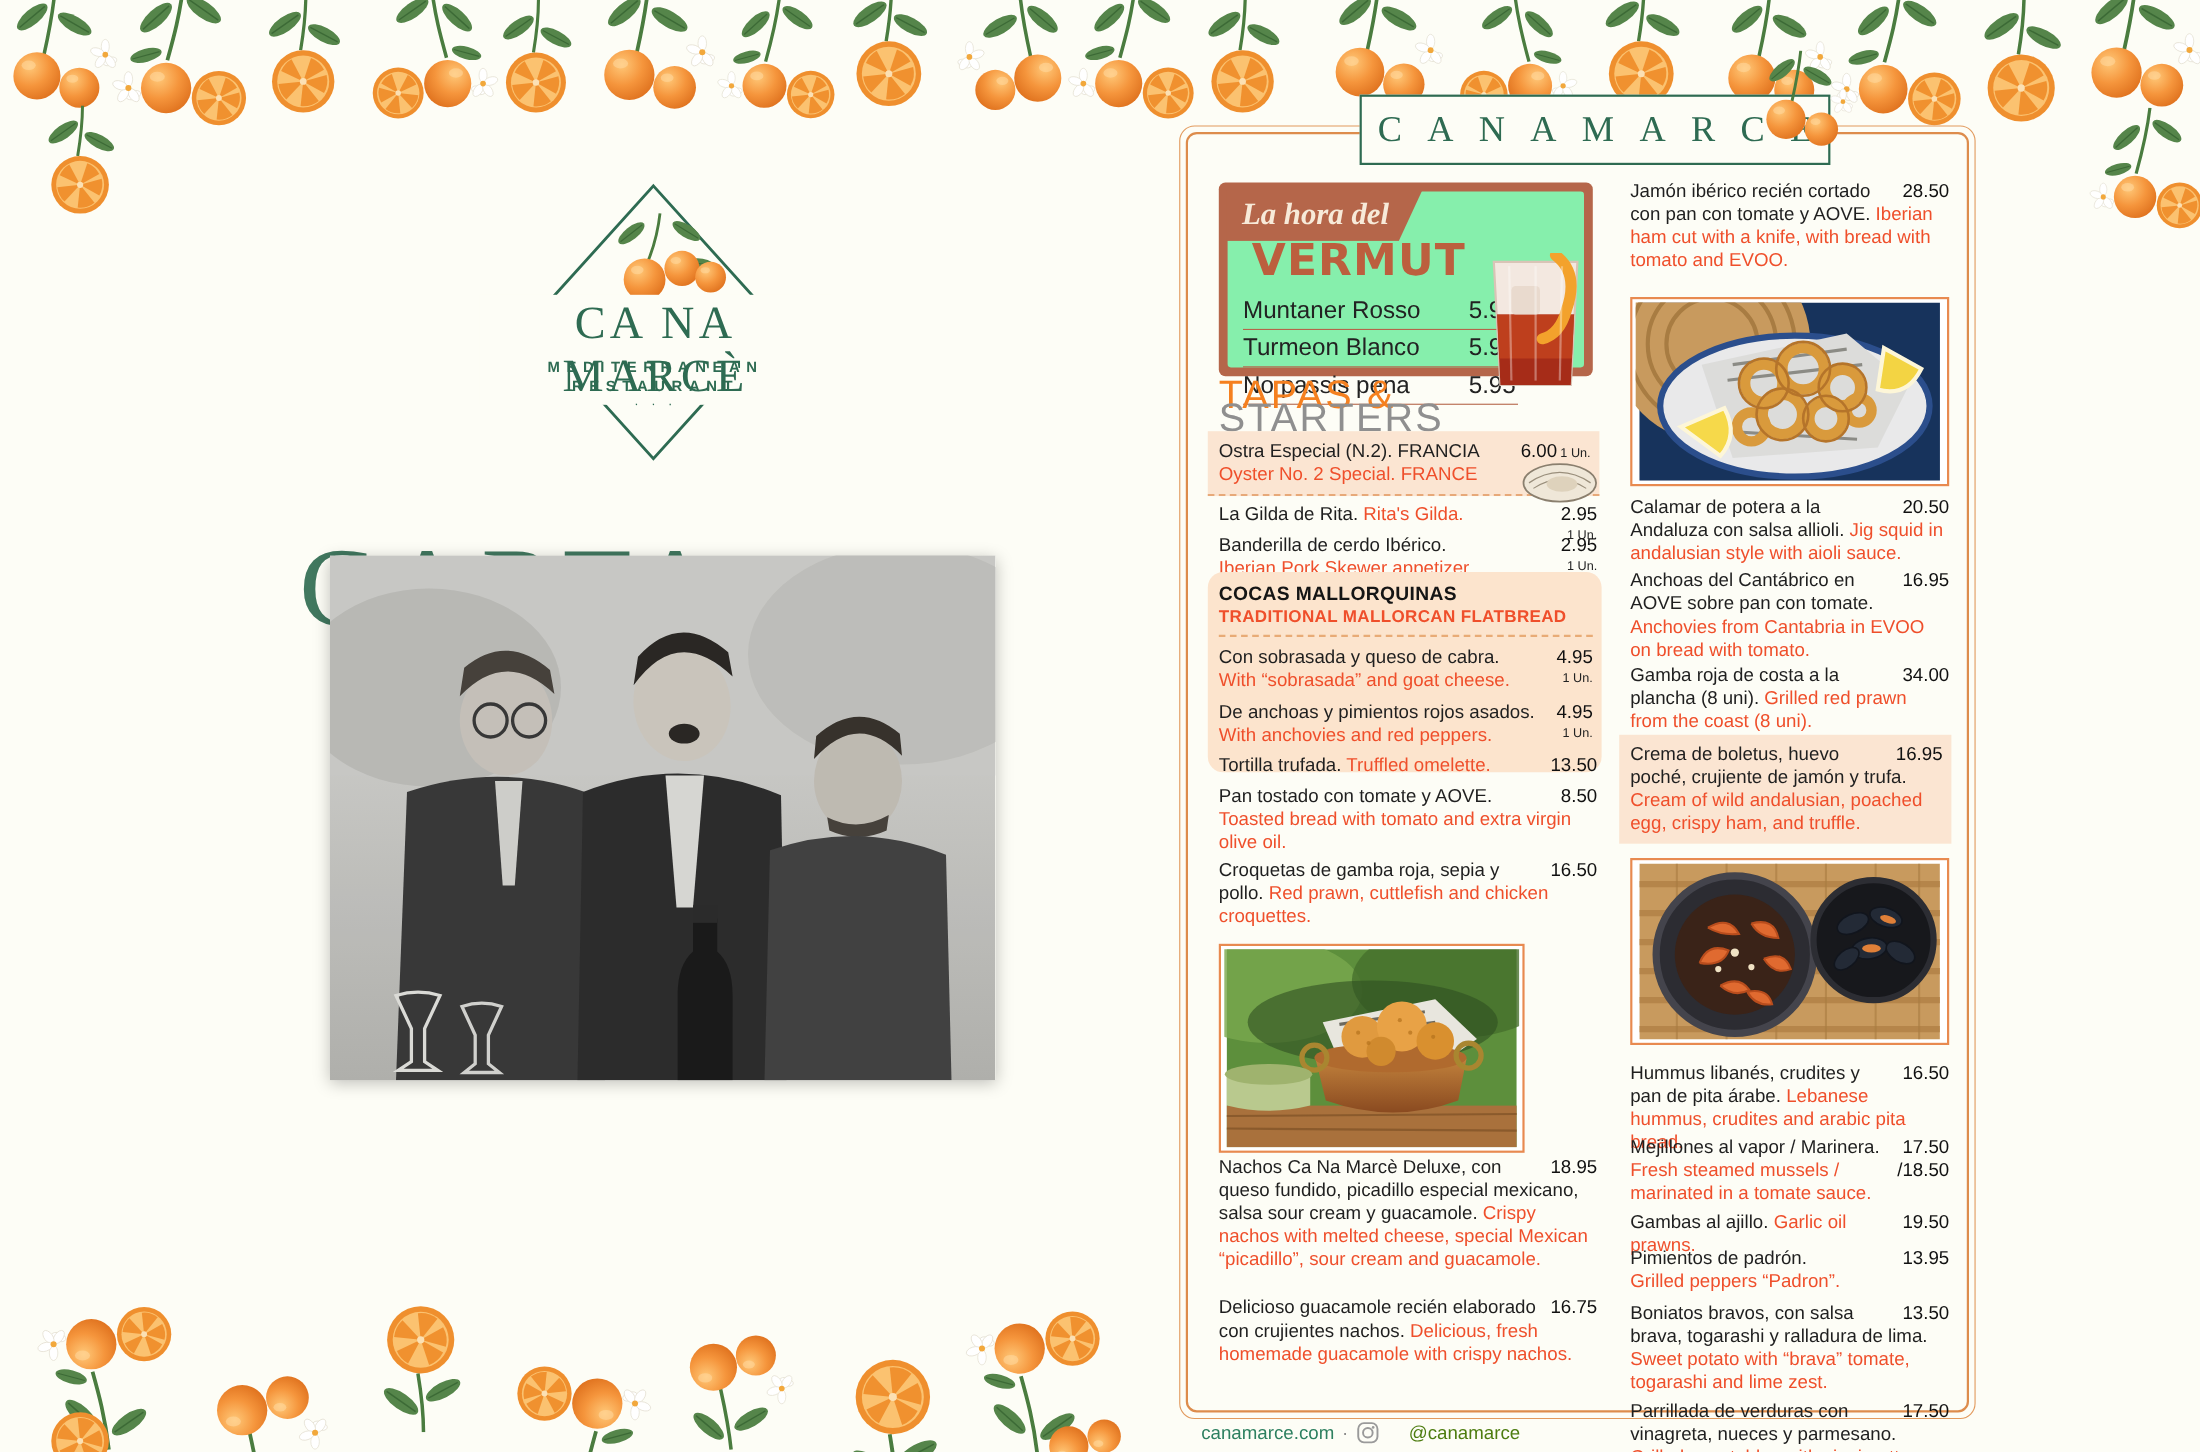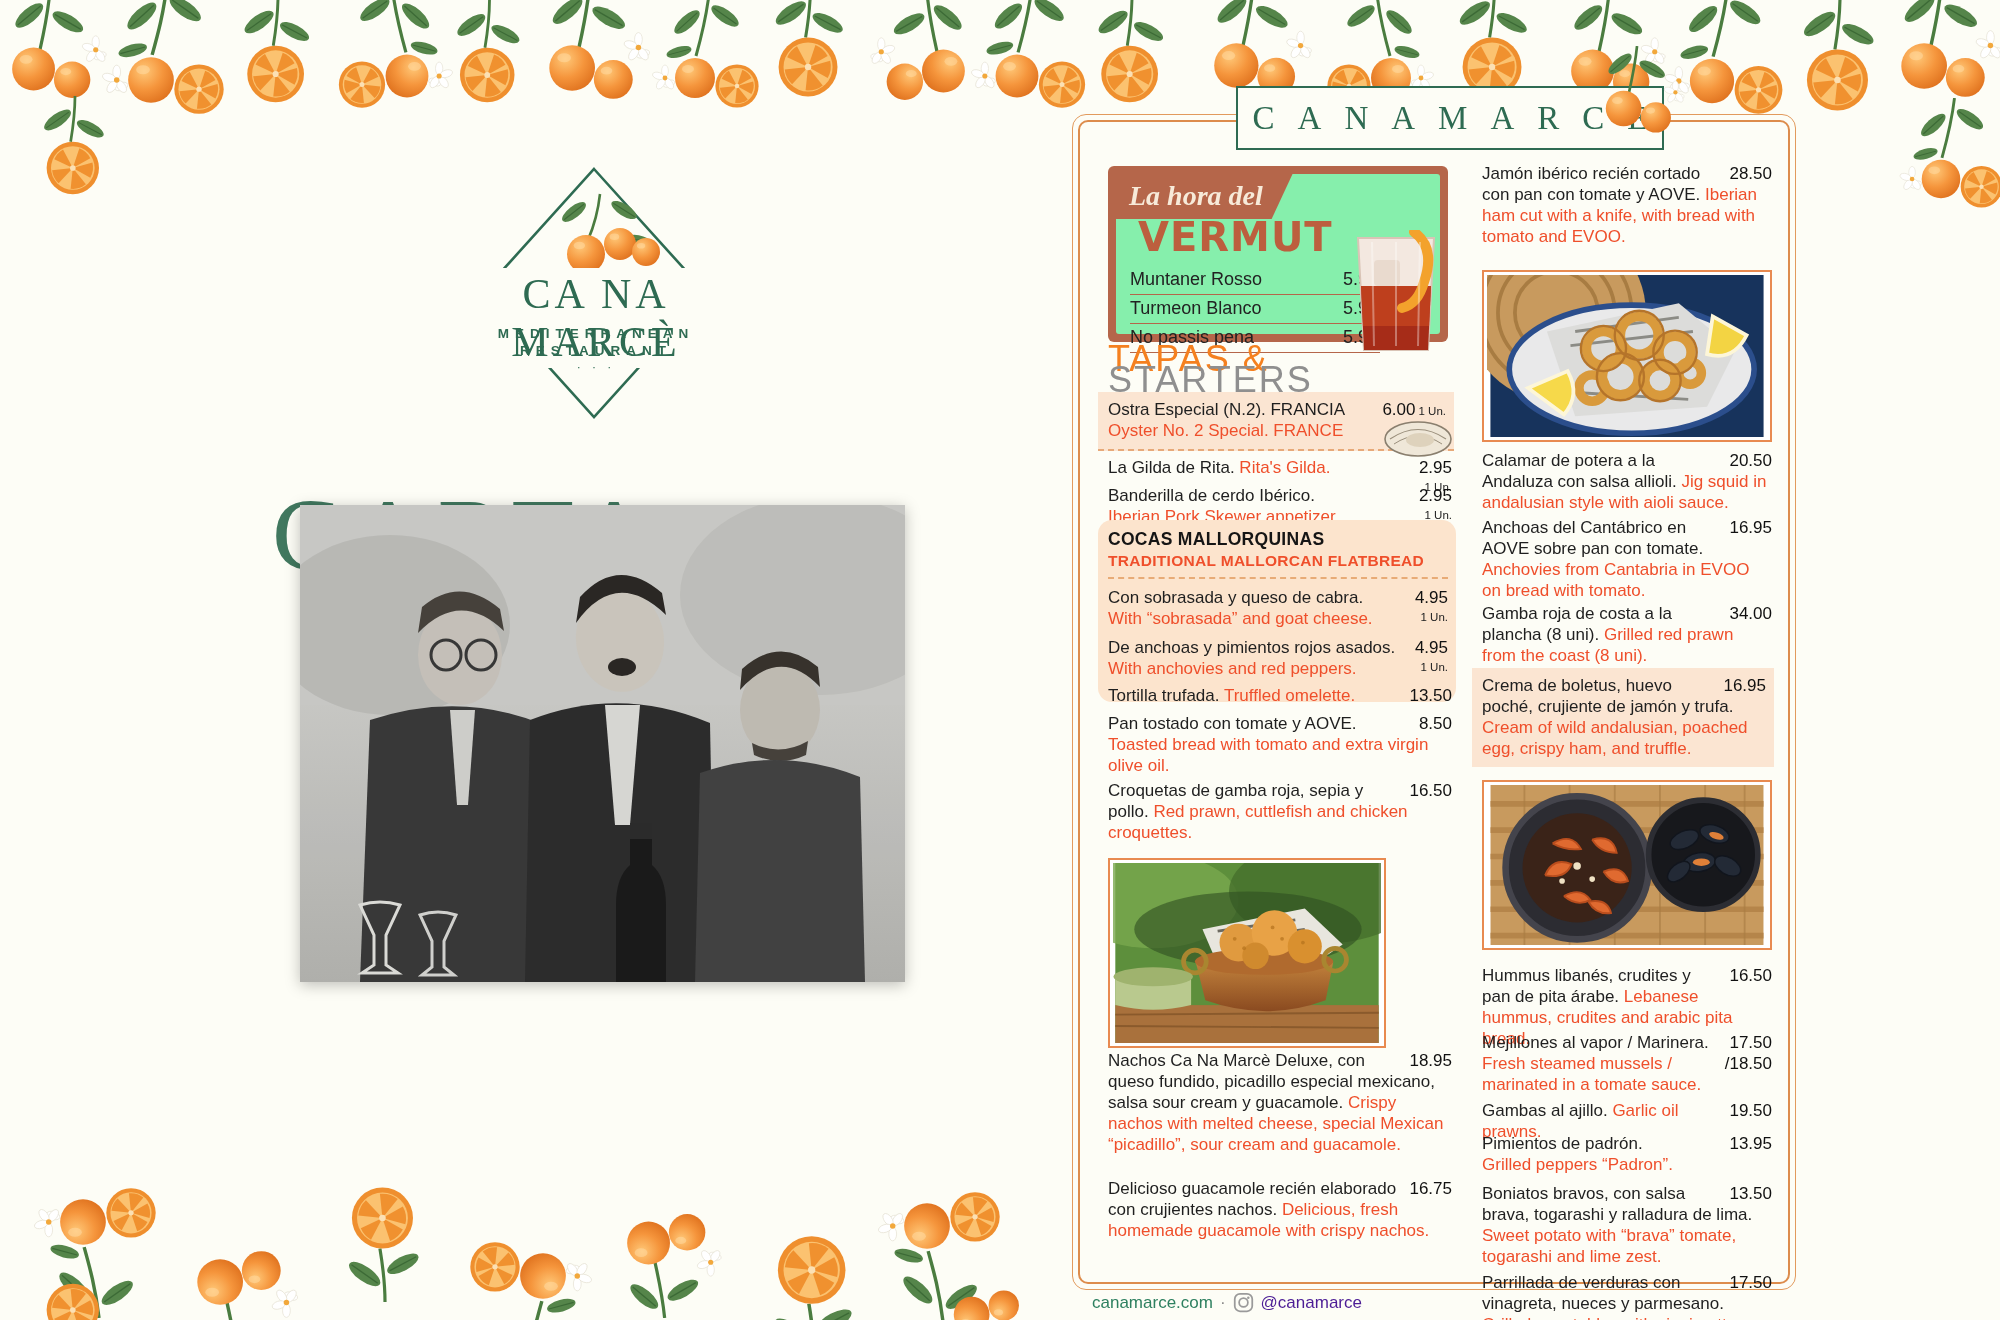--- a/index.html
+++ b/index.html
@@ -50,21 +50,21 @@
   .vermut{position:absolute;left:0;top:46px;width:340px;height:176px;background:#b5664a;
     border-radius:6px;padding:0;box-sizing:border-box;}
   .vermut-inner{position:absolute;inset:8px;background:#86efac;border-radius:3px;overflow:visible;}
   .vermut-tab{position:absolute;left:-1px;top:-1px;width:178px;height:46px;background:#b5664a;
     clip-path:polygon(0 0,100% 0,88% 100%,0 100%);display:flex;align-items:center;}
   .vermut-tab span{font-family:"Liberation Serif",serif;font-style:italic;font-weight:bold;
     font-size:28px;color:#f7ead9;padding-left:14px;}
   .vermut-title{position:absolute;left:22px;top:40px;font-family:"DejaVu Sans",sans-serif;
     font-weight:800;font-size:40px;letter-spacing:1px;color:#bc5f3e;}
   .vermut-rows{position:absolute;left:14px;top:92px;width:250px;}
-  .vrow{display:flex;justify-content:space-between;font-size:18px;color:#222;
+  .vrow{display:flex;justify-content:space-between;font-size:22px;color:#222;
     border-bottom:1.5px solid #b5664a;padding:3px 2px 4px 0;}
   .vglass{position:absolute;right:-12px;bottom:-24px;z-index:3;}
   
   .sec-head{position:absolute;left:0;top:228px;font-size:36px;font-weight:300;letter-spacing:2px;}
   .sec-head .o{color:#f5801f;}
   .sec-head .g{color:#8f8f8f;margin-top:14px;}
   .oyster{position:absolute;right:0px;top:26px;}
   
   .cocas{position:absolute;left:-10px;top:400px;width:calc(100% + 14px);background:#fce4cd;
     padding:9px 8px 23px 10px;box-sizing:border-box;border-radius:14px;}
@@ -72,21 +72,21 @@
   .cocas-sub{font-size:15.5px;font-weight:bold;color:#ef4f2b;letter-spacing:.3px;margin-top:2px;}
   .cocas-dash{border-bottom:2px dashed #e8ab76;margin:7px 0 8px 0;}
   .citem{position:relative;font-size:17px;line-height:21px;margin-bottom:8px;}
   
   .photo{background:#fff;border:2px solid #e88a50;padding:3px;box-sizing:border-box;}
   
   .footer{position:absolute;left:14px;top:1172px;display:flex;align-items:center;gap:7px;
     font-size:17px;}
   .site{color:#2e8060;}
   .sep{color:#8b8b8b;}
-  .handle{color:#4c1d95;}
+  .handle{color:#4d7c0f;margin-left:20px;}
 </style>
 </head>
 <body>
 
 <div class="canvas">
 
   <svg width="0" height="0" style="position:absolute">
     <defs>
       <radialGradient id="gOr" cx="35%" cy="30%" r="75%">
         <stop offset="0%" stop-color="#ffc878"></stop>

